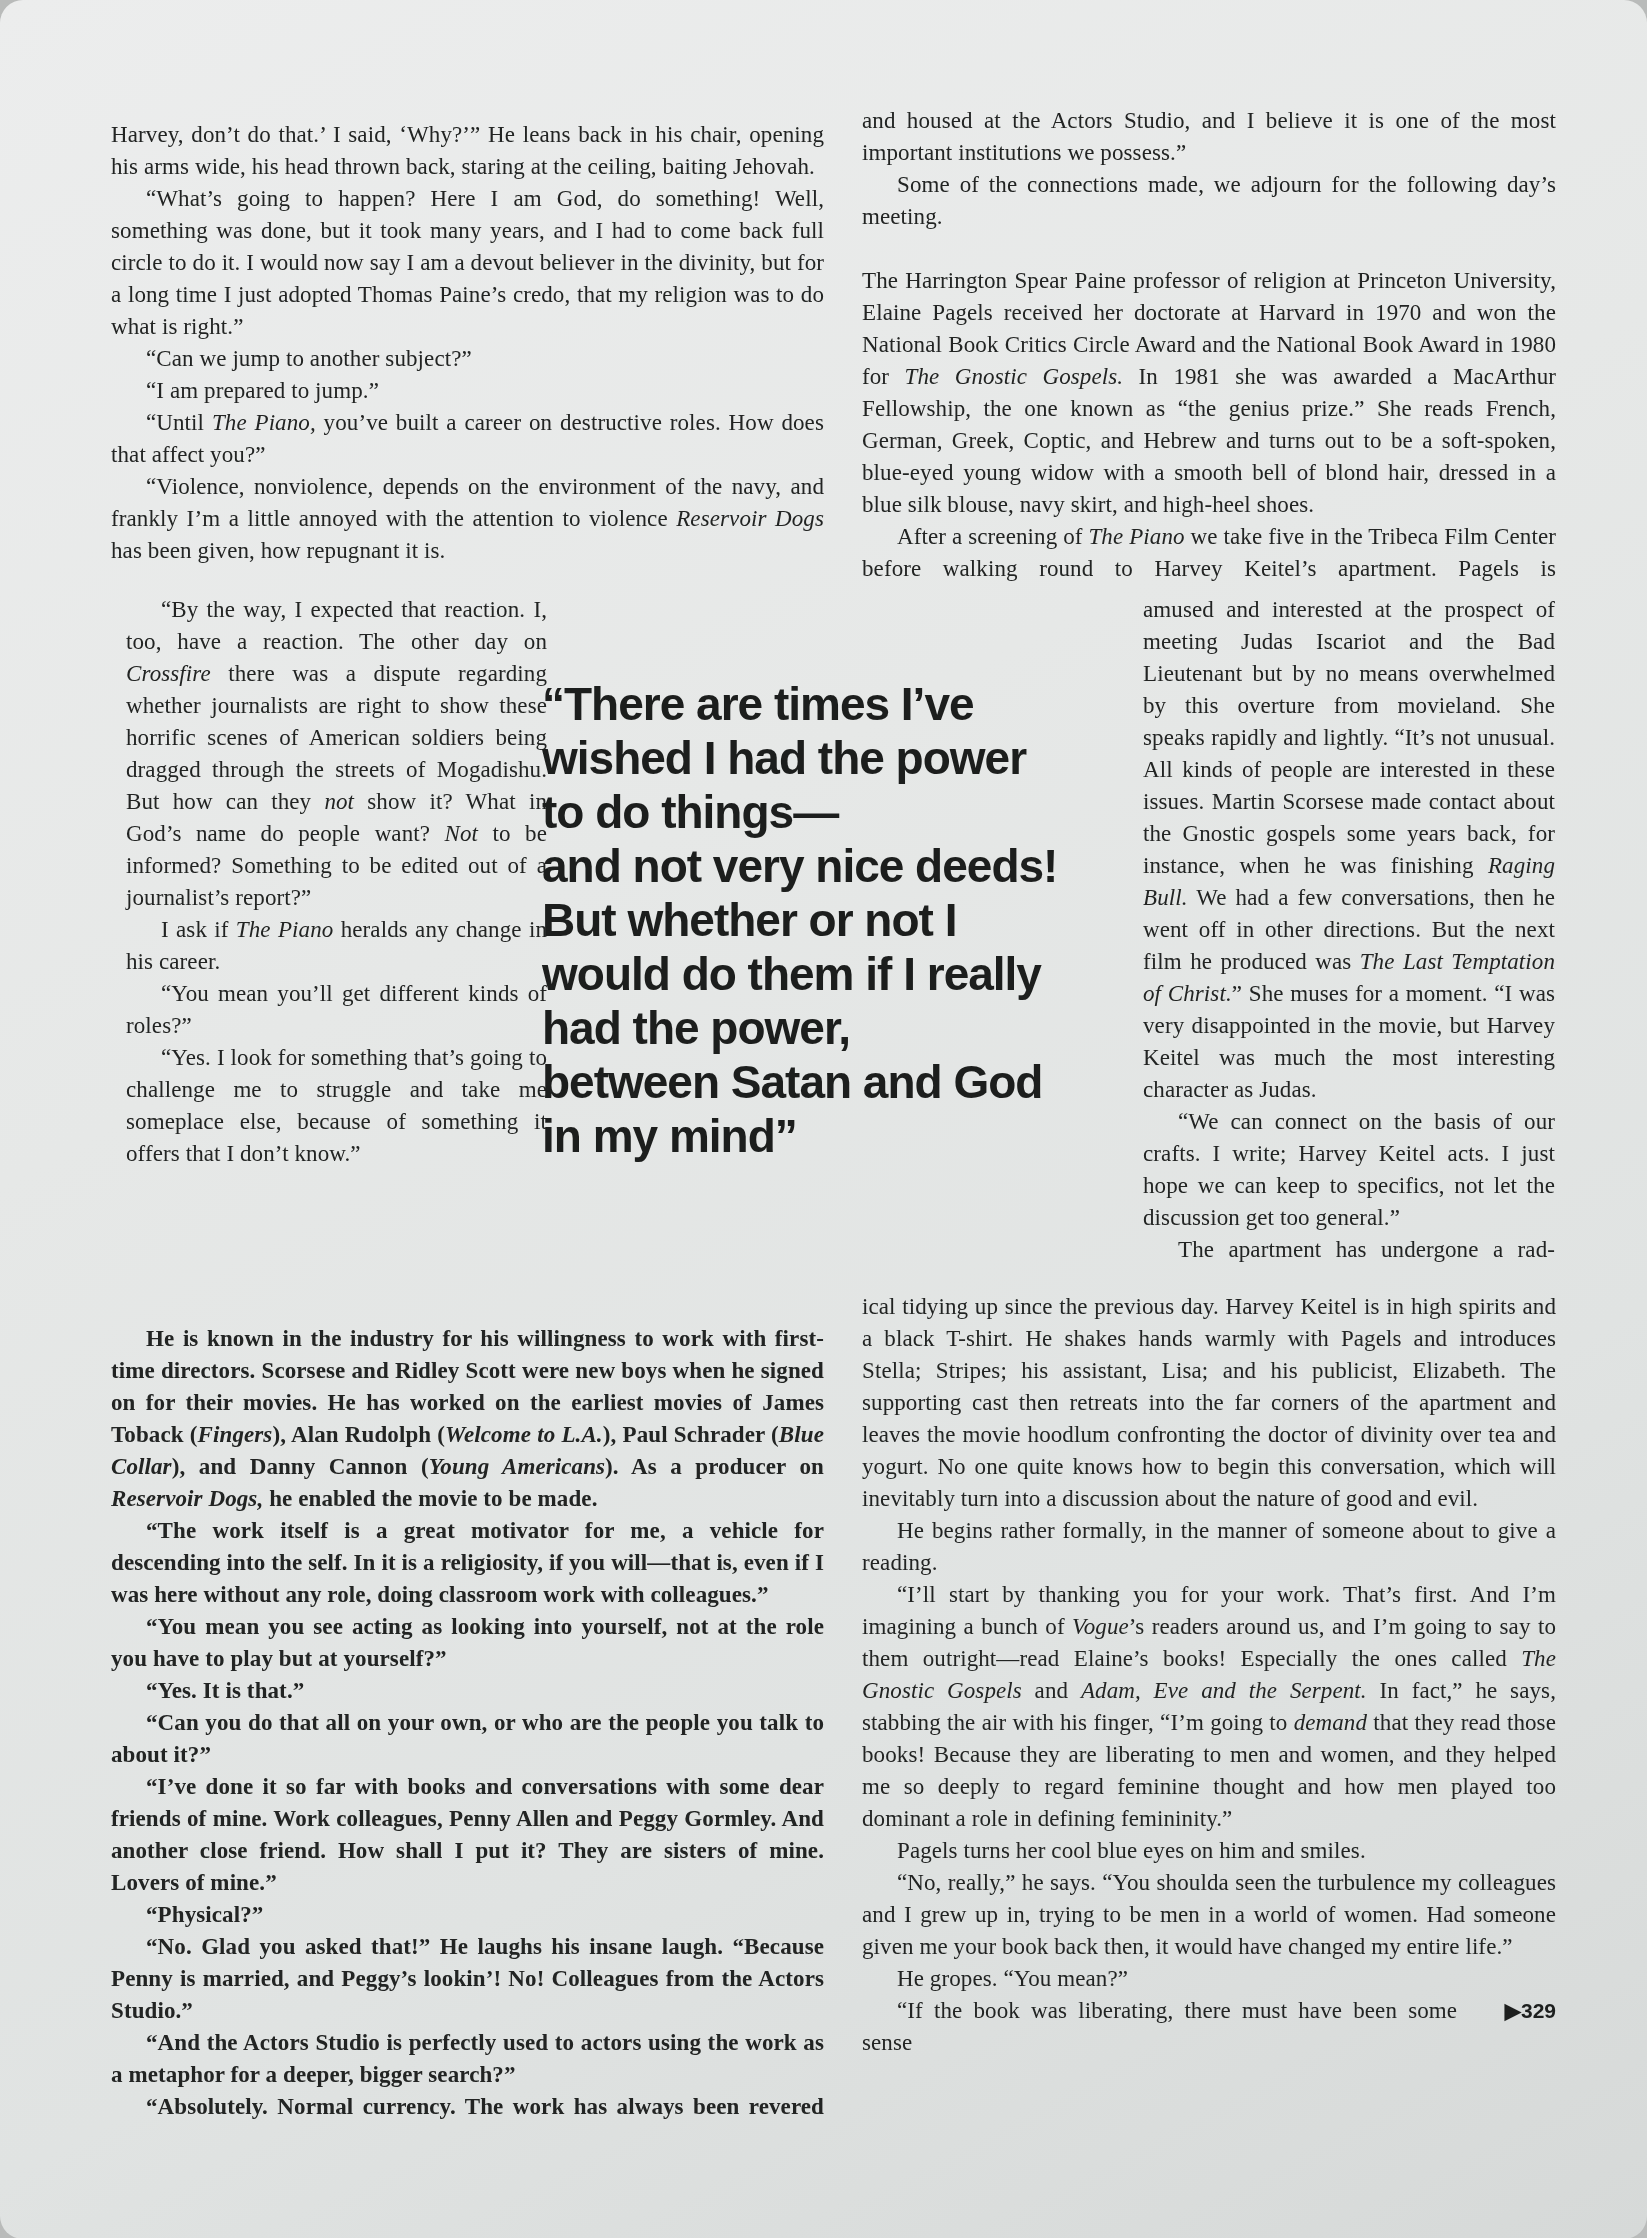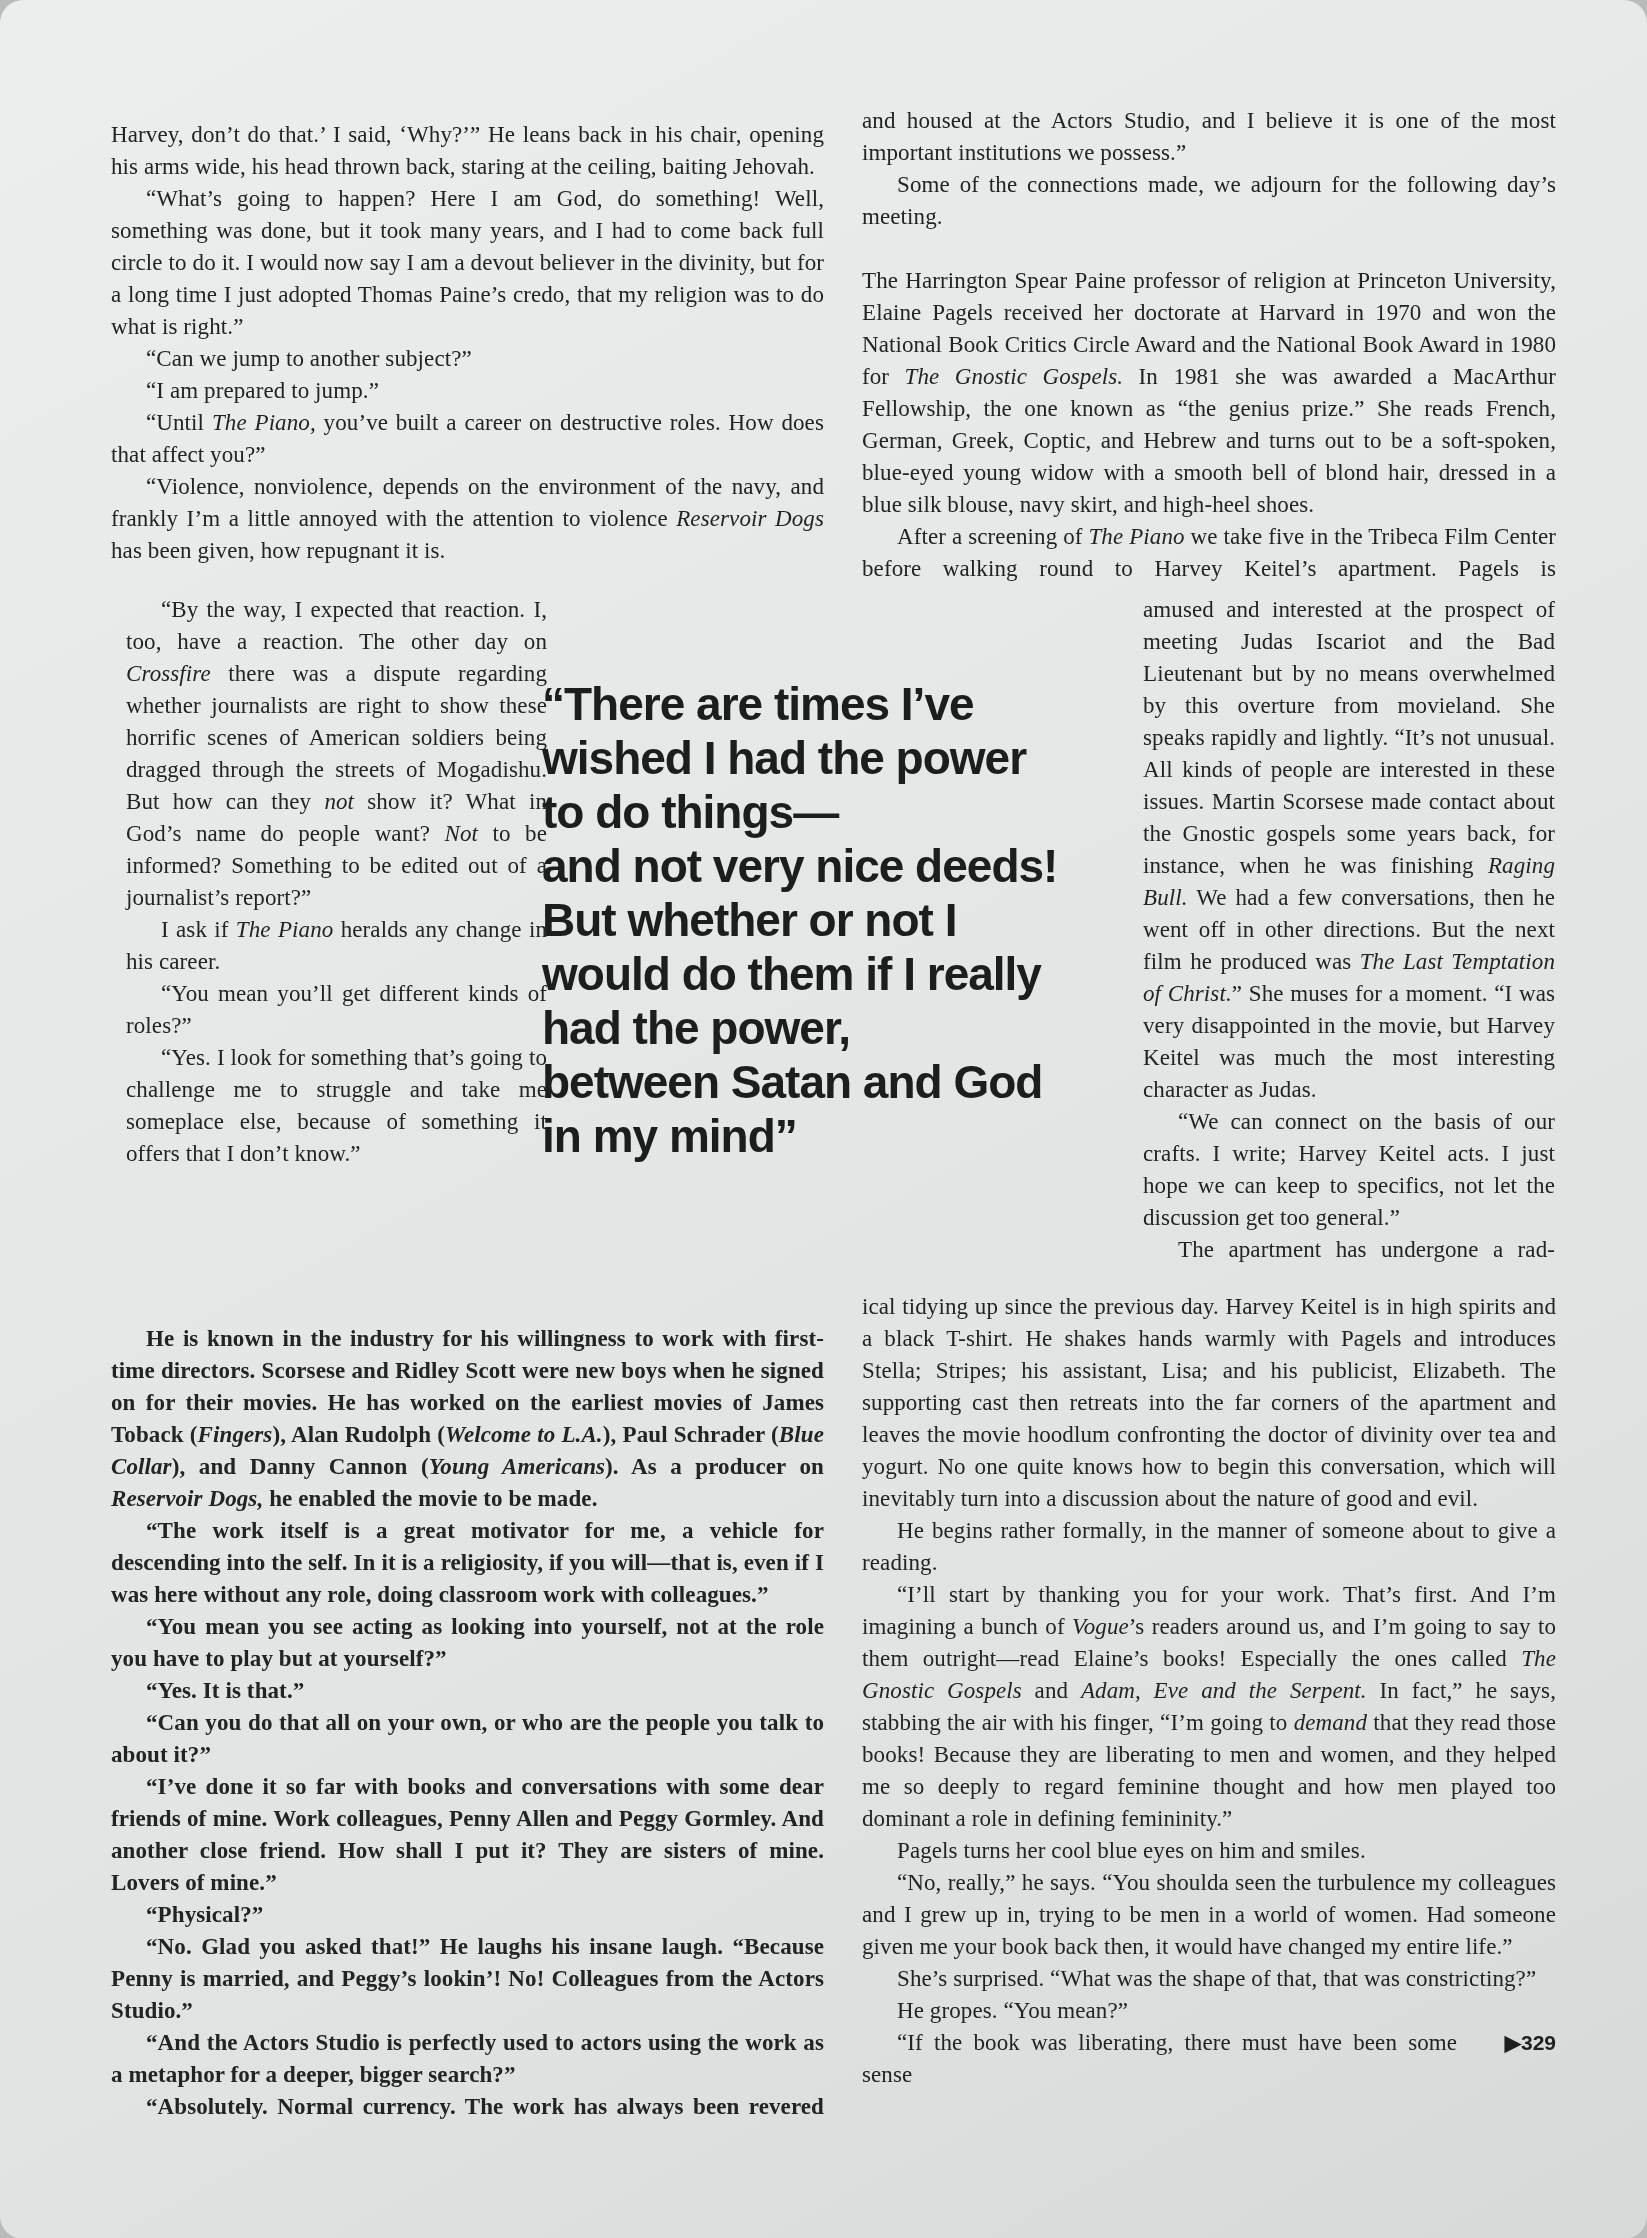--- a/index.html
+++ b/index.html
@@ -98,21 +98,20 @@
       <p class="para indent"><span>“We can connect on the basis of our crafts. I write; Harvey Keitel acts. I just hope we can keep to specifics, not let the discussion get too general.”</span></p>
       <p class="para indent cont"><span>The apartment has undergone a rad-</span></p>
     </div>
 
   <div class="region" id="region-right-bottom">
       <p class="para"><span>ical tidying up since the previous day. Harvey Keitel is in high spirits and a black T-shirt. He shakes hands warmly with Pagels and introduces Stella; Stripes; his assistant, Lisa; and his publicist, Elizabeth. The supporting cast then retreats into the far corners of the apartment and leaves the movie hoodlum confronting the doctor of divinity over tea and yogurt. No one quite knows how to begin this conversation, which will inevitably turn into a discussion about the nature of good and evil.</span></p>
       <p class="para indent"><span>He begins rather formally, in the manner of someone about to give a reading.</span></p>
       <p class="para indent"><span>“I’ll start by thanking you for your work. That’s first. And I’m imagining a bunch of </span><span class="it">Vogue</span><span>’s readers around us, and I’m going to say to them outright—read Elaine’s books! Especially the ones called </span><span class="it">The Gnostic Gospels</span><span> and </span><span class="it">Adam, Eve and the Serpent.</span><span> In fact,” he says, stabbing the air with his finger, “I’m going to </span><span class="it">demand</span><span> that they read those books! Because they are liberating to men and women, and they helped me so deeply to regard feminine thought and how men played too dominant a role in defining femininity.”</span></p>
       <p class="para indent"><span>Pagels turns her cool blue eyes on him and smiles.</span></p>
       <p class="para indent"><span>“No, really,” he says. “You shoulda seen the turbulence my colleagues and I grew up in, trying to be men in a world of women. Had someone given me your book back then, it would have changed my entire life.”</span></p>
-      <p class="para indent"><span>She’s surprised. “What was the shape of that, that was constricting?”</span></p>
       <p class="para indent"><span>He gropes. “You mean?”</span></p>
       <p class="para indent"><span class="page-marker">▶329</span><span>“If the book was liberating, there must have been some sense</span></p>
     </div>
 
   <div class="pull-quote">
       <div class="pq-line">“There are times I’ve</div>
       <div class="pq-line">wished I had the power</div>
       <div class="pq-line">to do things—</div>
       <div class="pq-line">and not very nice deeds!</div>
       <div class="pq-line">But whether or not I</div>

